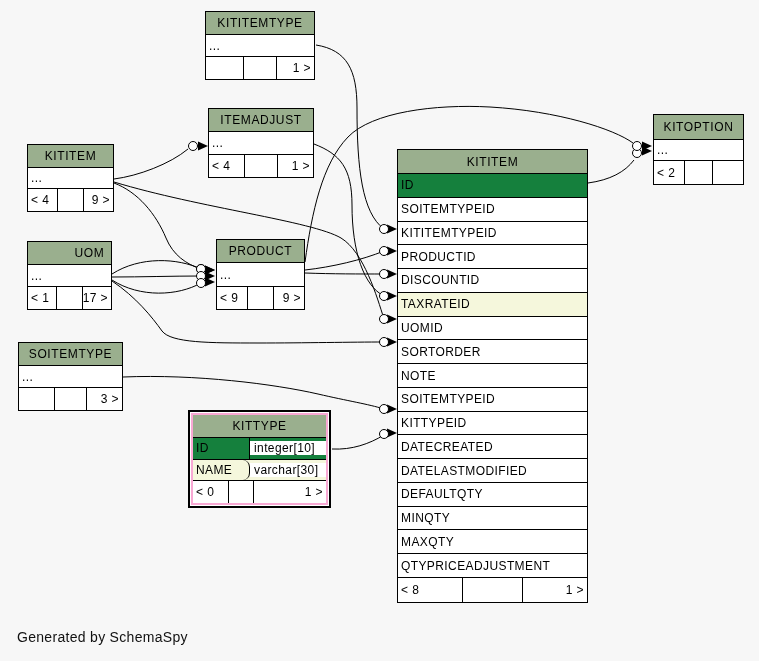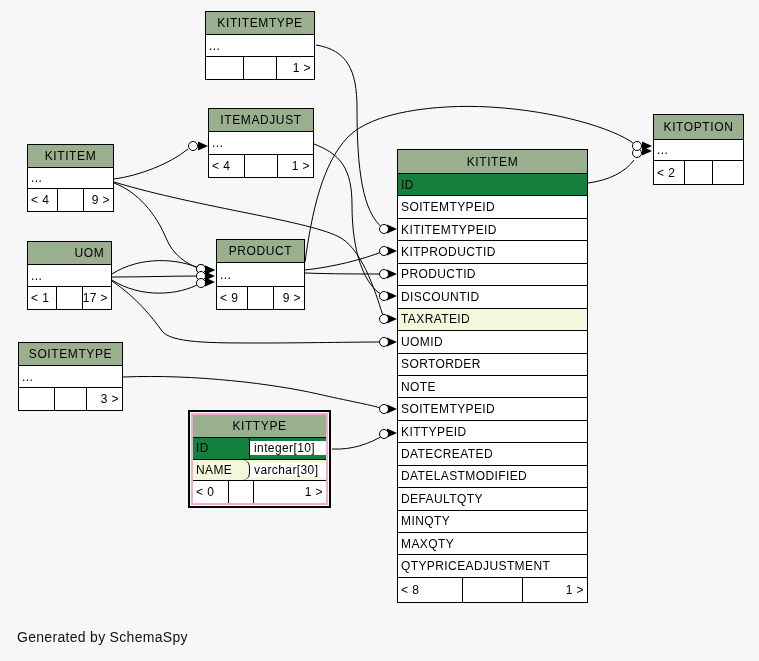--- a/index.html
+++ b/index.html
@@ -201,23 +201,20 @@
         <div class="t-row bg-pk">
           <span class="c-name">ID</span>
         </div>
         <div class="t-row bg-plain">
           <span class="c-name">SOITEMTYPEID</span>
         </div>
         <div class="t-row bg-plain">
           <span class="c-name">KITITEMTYPEID</span>
         </div>
         <div class="t-row bg-plain">
-          <span class="c-name">KITPRODUCTID</span>
-        </div>
-        <div class="t-row bg-plain">
           <span class="c-name">PRODUCTID</span>
         </div>
         <div class="t-row bg-plain">
           <span class="c-name">DISCOUNTID</span>
         </div>
         <div class="t-row bg-indexed">
           <span class="c-name">TAXRATEID</span>
         </div>
         <div class="t-row bg-plain">
           <span class="c-name">UOMID</span>

